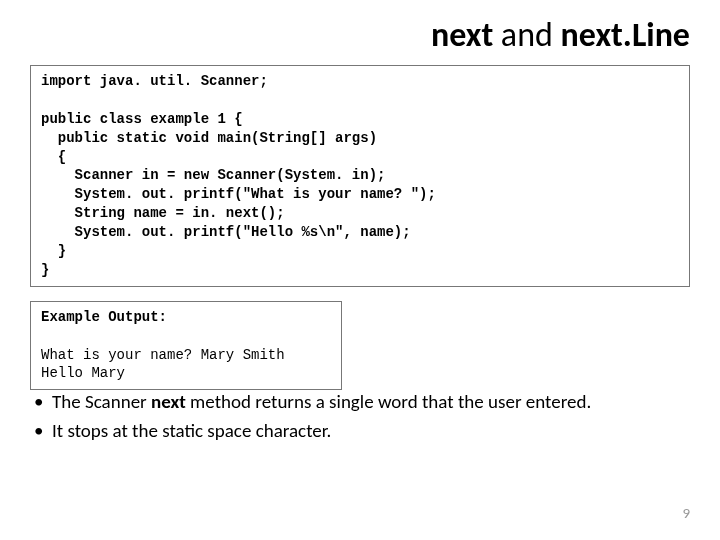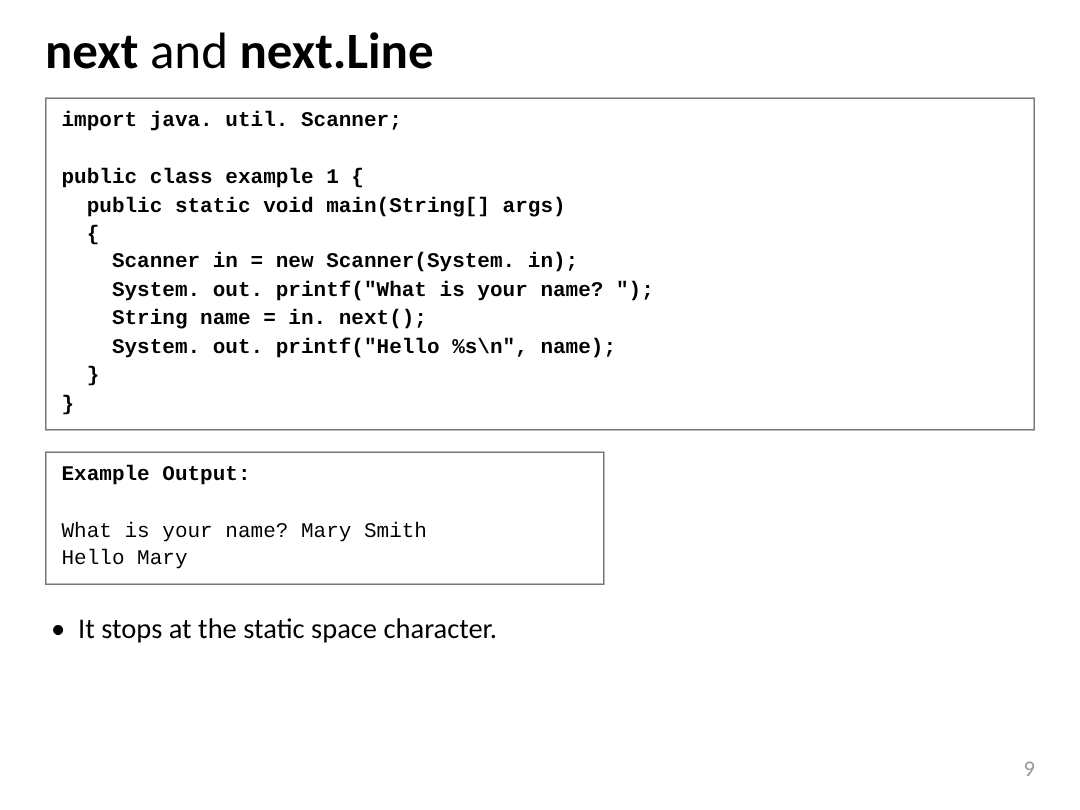--- a/index.html
+++ b/index.html
@@ -6,21 +6,21 @@
   body {
     margin: 0;
     width: 720px;
     height: 540px;
     background: #fff;
     font-family: Calibri, Arial, sans-serif;
     position: relative;
     padding: 10px 30px 0 30px;
   }
   .title {
-    text-align: left;
+    text-align: right;
     font-size: 34px;
     margin: 4px 0 10px 0;
     color: #000;
   }
   .title .b { font-weight: 700; }
   .title .r { font-weight: 400; }
   .code-box {
     border: 1px solid #777;
     padding: 6px 10px;
     font-family: "Courier New", monospace;
@@ -30,22 +30,21 @@
     line-height: 1.35;
     margin-bottom: 14px;
   }
   .output-box {
     border: 1px solid #777;
     padding: 6px 10px;
     font-family: "Courier New", monospace;
     font-size: 14px;
     white-space: pre;
     line-height: 1.35;
-    width: 373px;
-    margin-bottom: 18px;
+    width: 312px;
   }
   .out-head { font-weight: 700; }
   .out-body { font-weight: 400; }
   .bullets {
     font-size: 19px;
     line-height: 1.3;
     padding-left: 0;
     margin: 0;
   }
   .bullets li { list-style: none; position: relative; padding-left: 22px; margin-bottom: 4px; }
@@ -75,16 +74,17 @@
     System. out. printf("Hello %s\n", name);
   }
 }</div>
 
 <div class="output-box"><span class="out-head">Example Output:</span>
 
 <span class="out-body">What is your name? Mary Smith
 Hello Mary</span></div>
 
 <ul class="bullets">
+  <li><span>The Scanner </span><span class="b">next</span><span> method returns a single word that the user entered.</span></li>
   <li>It stops at the static space character.</li>
 </ul>
 
 <div class="pagenum">9</div>
 
 </body></html>

